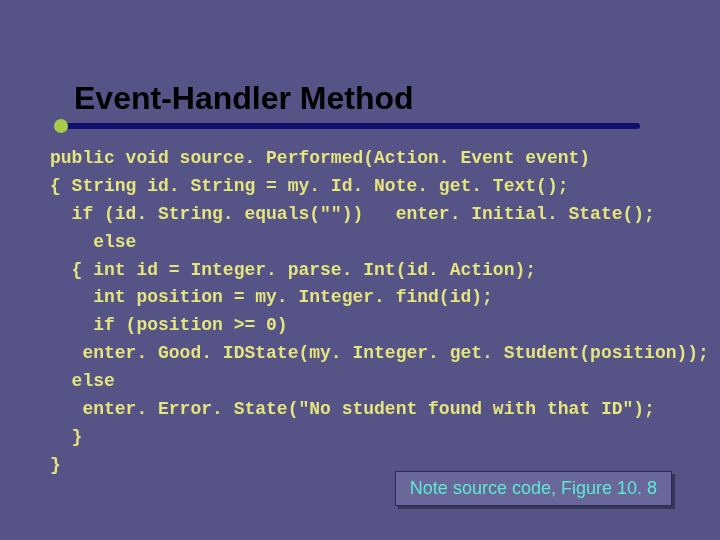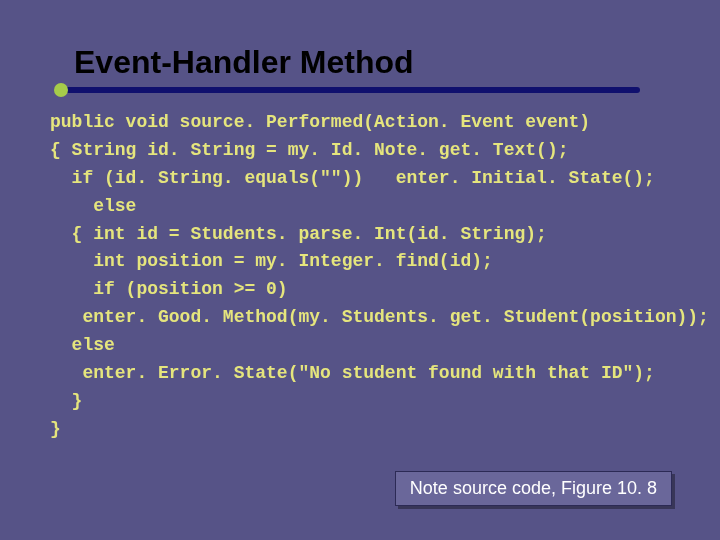--- a/index.html
+++ b/index.html
@@ -19,20 +19,21 @@
   .title-wrap {
     position: relative;
     margin-bottom: 28px;
   }
   .title {
     font-size: 32px;
     font-weight: bold;
     color: #000;
     font-family: Arial, Helvetica, sans-serif;
     padding-left: 24px;
+    margin-top: 36px;
   }
   .title-underline {
     position: absolute;
     left: 8px;
     right: 30px;
     bottom: -12px;
     height: 6px;
     background: #10106e;
     border-radius: 3px;
   }
@@ -59,41 +60,41 @@
     right: 48px;
     bottom: 34px;
     background: #6a679a;
     border: 1px solid #2c2a55;
     box-shadow: 3px 3px 0 rgba(0,0,0,0.35);
     padding: 6px 14px;
   }
   .note-text {
     font-family: Arial, Helvetica, sans-serif;
     font-size: 18px;
-    color: #ffffff;
+    color: #5eead4;
   }
 </style>
 </head>
 <body>
 
 <div class="slide">
   <div class="title-wrap">
     <div class="title">Event-Handler Method</div>
     <div class="title-underline"></div>
     <div class="title-dot"></div>
   </div>
 
   <div class="code"><span>public void source. Performed(Action. Event event)</span>
 <span>{ String id. String = my. Id. Note. get. Text();</span>
 <span>  if (id. String. equals(""))   enter. Initial. State();</span>
 <span>    else</span>
-<span>  { int id = Students. parse. Int(id. String);</span>
+<span>  { int id = Integer. parse. Int(id. Action);</span>
 <span>    int position = my. Integer. find(id);</span>
 <span>    if (position &gt;= 0)</span>
-<span>   enter. Good. Method(my. Students. get. Student(position));</span>
+<span>   enter. Good. IDState(my. Integer. get. Student(position));</span>
 <span>  else</span>
 <span>   enter. Error. State("No student found with that ID");</span>
 <span>  }</span>
 <span>}</span></div>
 
   <div class="note-box">
     <span class="note-text">Note source code, Figure 10. 8</span>
   </div>
 </div>
 

